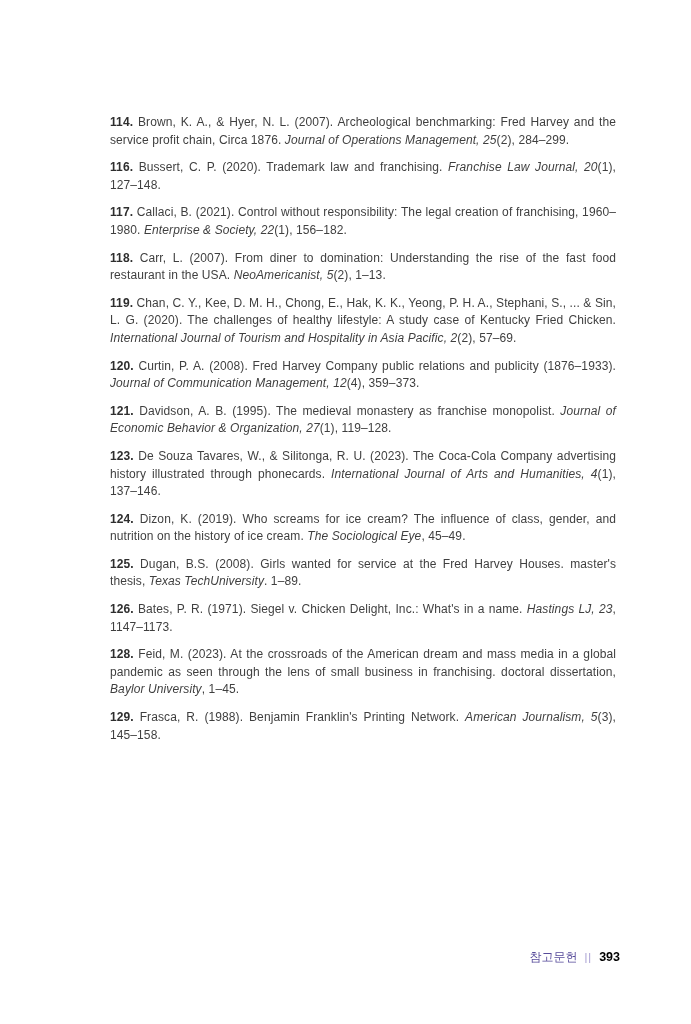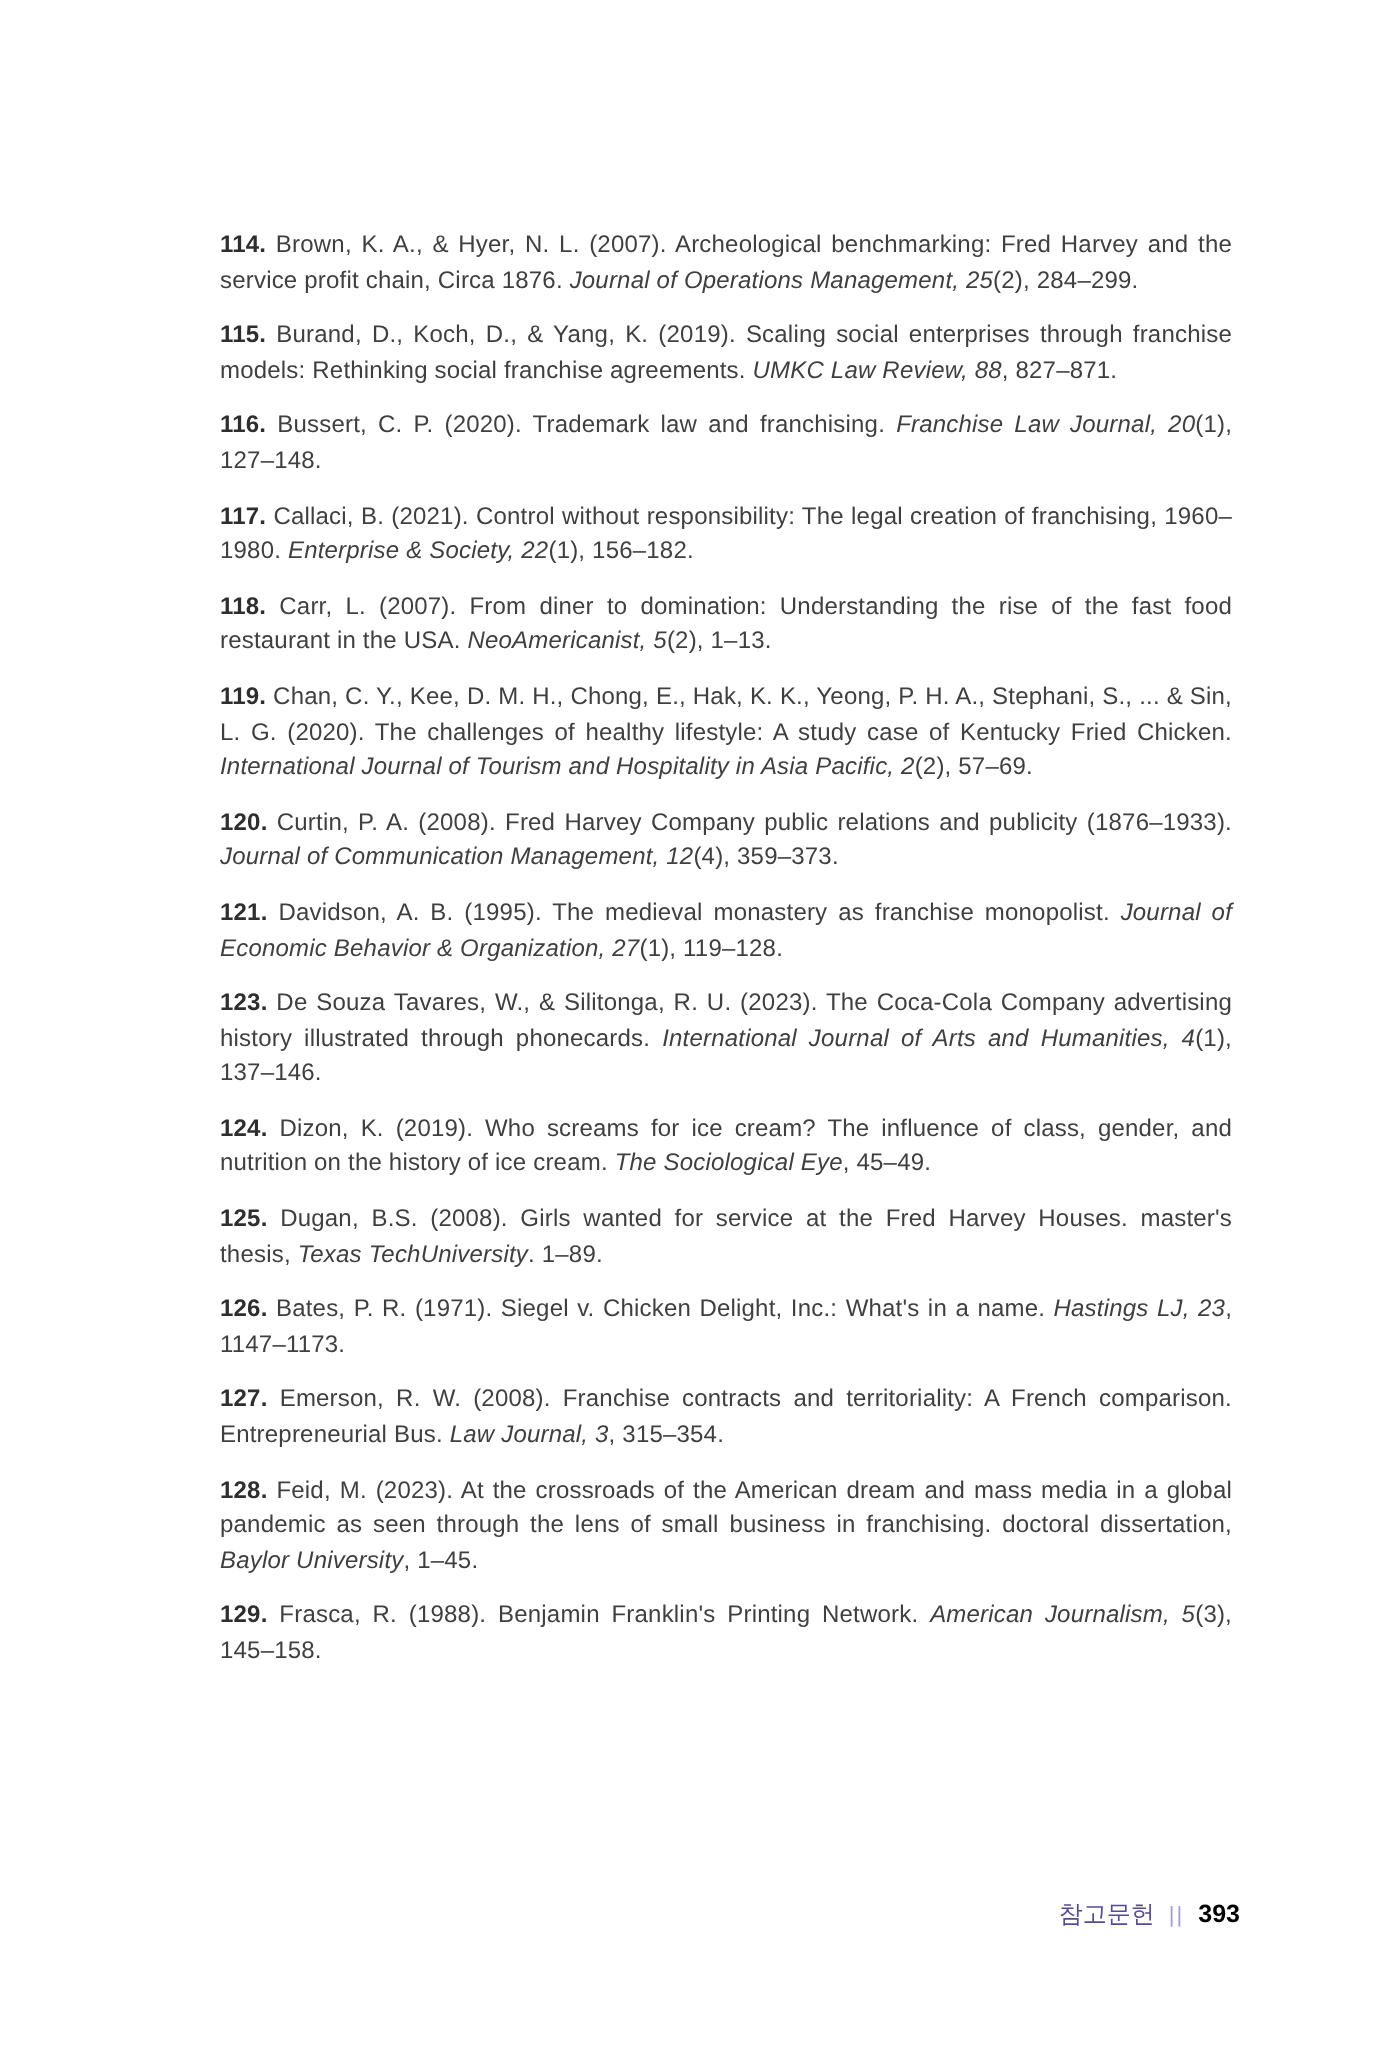--- a/index.html
+++ b/index.html
@@ -56,31 +56,29 @@
     color: #000000;
     font-size: 12.5px;
   }
 </style>
 </head>
 <body>
 
 <div class="page">
   <div class="content">
       <p class="ref"><strong>114.</strong><span> Brown, K. A., &amp; Hyer, N. L. (2007). Archeological benchmarking: Fred Harvey and the service profit chain, Circa 1876. </span><em>Journal of Operations Management, 25</em><span>(2), 284–299.</span></p>
-      <p class="ref"><strong>115.</strong><span> Burand, D., Koch, D., &amp; Yang, K. (2019). Scaling social enterprises through franchise models: Rethinking social franchise agreements. </span><em>UMKC Law Review, 88</em><span>, 827–871.</span></p>
       <p class="ref"><strong>116.</strong><span> Bussert, C. P. (2020). Trademark law and franchising. </span><em>Franchise Law Journal, 20</em><span>(1), 127–148.</span></p>
       <p class="ref"><strong>117.</strong><span> Callaci, B. (2021). Control without responsibility: The legal creation of franchising, 1960–1980. </span><em>Enterprise &amp; Society, 22</em><span>(1), 156–182.</span></p>
       <p class="ref"><strong>118.</strong><span> Carr, L. (2007). From diner to domination: Understanding the rise of the fast food restaurant in the USA. </span><em>NeoAmericanist, 5</em><span>(2), 1–13.</span></p>
       <p class="ref"><strong>119.</strong><span> Chan, C. Y., Kee, D. M. H., Chong, E., Hak, K. K., Yeong, P. H. A., Stephani, S., ... &amp; Sin, L. G. (2020). The challenges of healthy lifestyle: A study case of Kentucky Fried Chicken. </span><em>International Journal of Tourism and Hospitality in Asia Pacific, 2</em><span>(2), 57–69.</span></p>
       <p class="ref"><strong>120.</strong><span> Curtin, P. A. (2008). Fred Harvey Company public relations and publicity (1876–1933). </span><em>Journal of Communication Management, 12</em><span>(4), 359–373.</span></p>
       <p class="ref"><strong>121.</strong><span> Davidson, A. B. (1995). The medieval monastery as franchise monopolist. </span><em>Journal of Economic Behavior &amp; Organization, 27</em><span>(1), 119–128.</span></p>
       <p class="ref"><strong>123.</strong><span> De Souza Tavares, W., &amp; Silitonga, R. U. (2023). The Coca-Cola Company advertising history illustrated through phonecards. </span><em>International Journal of Arts and Humanities, 4</em><span>(1), 137–146.</span></p>
       <p class="ref"><strong>124.</strong><span> Dizon, K. (2019). Who screams for ice cream? The influence of class, gender, and nutrition on the history of ice cream. </span><em>The Sociological Eye</em><span>, 45–49.</span></p>
       <p class="ref"><strong>125.</strong><span> Dugan, B.S. (2008). Girls wanted for service at the Fred Harvey Houses. master's thesis, </span><em>Texas TechUniversity</em><span>. 1–89.</span></p>
       <p class="ref"><strong>126.</strong><span> Bates, P. R. (1971). Siegel v. Chicken Delight, Inc.: What's in a name. </span><em>Hastings LJ, 23</em><span>, 1147–1173.</span></p>
-      <p class="ref"><strong>127.</strong><span> Emerson, R. W. (2008). Franchise contracts and territoriality: A French comparison. Entrepreneurial Bus. </span><em>Law Journal, 3</em><span>, 315–354.</span></p>
       <p class="ref"><strong>128.</strong><span> Feid, M. (2023). At the crossroads of the American dream and mass media in a global pandemic as seen through the lens of small business in franchising. doctoral dissertation, </span><em>Baylor University</em><span>, 1–45.</span></p>
       <p class="ref"><strong>129.</strong><span> Frasca, R. (1988). Benjamin Franklin's Printing Network. </span><em>American Journalism, 5</em><span>(3), 145–158.</span></p>
     </div>
   <div class="footer">
     <span>참고문헌</span><span class="sep">||</span><span class="pagenum">393</span>
   </div>
 </div>
 
 </body></html>

